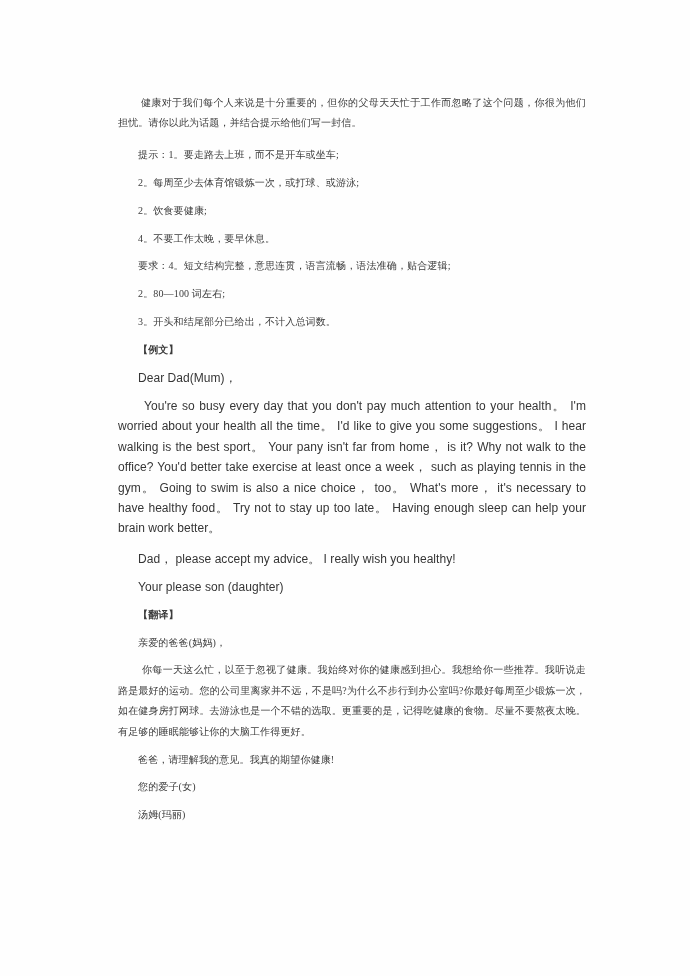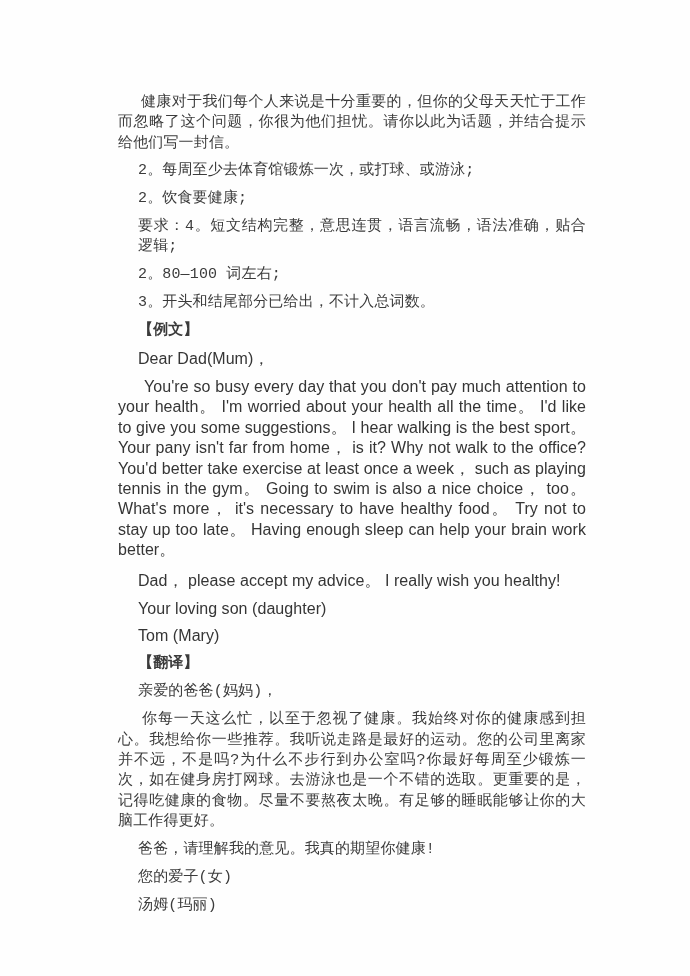--- a/index.html
+++ b/index.html
@@ -26,32 +26,32 @@
 
   .content {
     position: absolute;
     left: 118px;
     top: 93px;
     width: 468px;
   }
 
   
   .zh {
-    font-family: Liberation Mono, monospace;
+    font-family: Liberation Serif, serif;
     color: #3b3b3b;
-    font-size: 15px;
+    font-size: 10px;
     line-height: 20.4px;
     letter-spacing: 0.15px;
     text-align: justify;
     text-justify: inter-character;
   }
   .en {
     font-family: "Liberation Sans", "DejaVu Sans", sans-serif;
     color: #353535;
-    font-size: 16px;
+    font-size: 12px;
     line-height: 20.4px;
     letter-spacing: 0.05px;
     text-align: justify;
   }
 
   
   .para {
     margin: 0 0 7px 0;
   }
   .para-body {
@@ -91,43 +91,44 @@
   }
 </style>
 </head>
 <body>
 
 <div id="page">
   <div class="content">
 
     <p class="zh para para-body">健康对于我们每个人来说是十分重要的，但你的父母天天忙于工作而忽略了这个问题，你很为他们担忧。请你以此为话题，并结合提示给他们写一封信。</p>
 
+    <p class="zh line gap-before">提示：1。要走路去上班，而不是开车或坐车;</p>
 
     <p class="zh line">2。每周至少去体育馆锻炼一次，或打球、或游泳;</p>
 
     <p class="zh line">2。饮食要健康;</p>
 
+    <p class="zh line">4。不要工作太晚，要早休息。</p>
 
     <p class="zh line-sub">要求：4。短文结构完整，意思连贯，语言流畅，语法准确，贴合逻辑;</p>
 
     <p class="zh line-sub">2。80—100 词左右;</p>
 
     <p class="zh line-sub">3。开头和结尾部分已给出，不计入总词数。</p>
 
     <p class="zh heading">【例文】</p>
 
     <p class="en salutation">Dear Dad(Mum)，</p>
 
     <p class="en letter-body">You're so busy every day that you don't pay much attention to your health。 I'm worried about your health all the time。 I'd like to give you some suggestions。 I hear walking is the best sport。 Your pany isn't far from home， is it? Why not walk to the office? You'd better take exercise at least once a week， such as playing tennis in the gym。 Going to swim is also a nice choice， too。 What's more， it's necessary to have healthy food。 Try not to stay up too late。 Having enough sleep can help your brain work better。</p>
 
     <p class="en signoff">Dad， please accept my advice。 I really wish you healthy!</p>
 
-    <p class="en signoff">Your loving son (daughter)</p>
+    <p class="en signoff">Your please son (daughter)</p>
 
-    <p class="en signoff">Tom (Mary)</p>
 
     <p class="zh heading">【翻译】</p>
 
     <p class="zh salutation">亲爱的爸爸(妈妈)，</p>
 
     <p class="zh zh-body">你每一天这么忙，以至于忽视了健康。我始终对你的健康感到担心。我想给你一些推荐。我听说走路是最好的运动。您的公司里离家并不远，不是吗?为什么不步行到办公室吗?你最好每周至少锻炼一次，如在健身房打网球。去游泳也是一个不错的选取。更重要的是，记得吃健康的食物。尽量不要熬夜太晚。有足够的睡眠能够让你的大脑工作得更好。</p>
 
     <p class="zh signoff">爸爸，请理解我的意见。我真的期望你健康!</p>
 
     <p class="zh signoff">您的爱子(女)</p>

